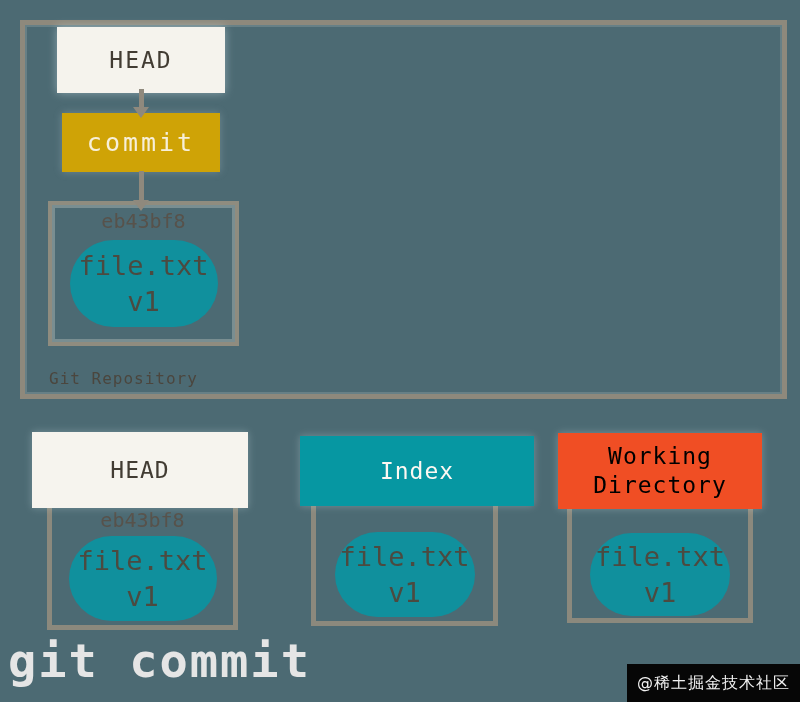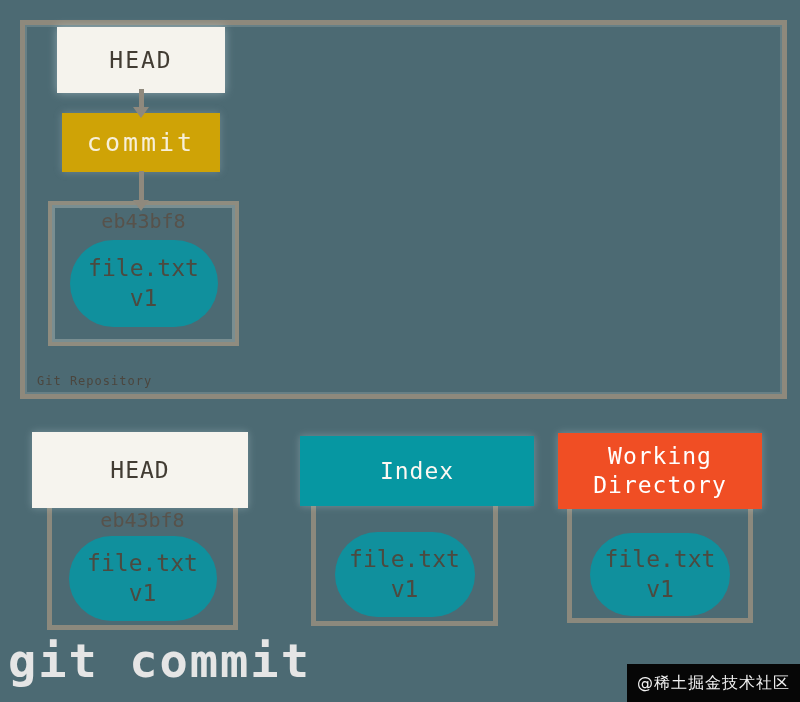--- a/index.html
+++ b/index.html
@@ -11,22 +11,22 @@
     font-family:"DejaVu Sans Mono","Liberation Mono",monospace;
   }
   
   .repo-frame{
     position:absolute;left:20px;top:20px;width:767px;height:379px;
     box-sizing:border-box;
     border:5px solid #8e897c;
     box-shadow:inset 0 0 0 2px rgba(185,195,190,.25);
   }
   .repo-label{
-    position:absolute;left:12px;bottom:6px;
-    font-size:12px;color:#4b463e;letter-spacing:1px;
+    position:absolute;left:24px;bottom:6px;
+    font-size:16px;color:#4b463e;letter-spacing:1px;
   }
   .box{
     position:absolute;display:flex;align-items:center;justify-content:center;
     box-sizing:border-box;
   }
   .head-top{
     left:57px;top:27px;width:168px;height:66px;
     background:#f5f3ed;color:#423c33;font-size:23px;letter-spacing:2px;
     box-shadow:0 0 9px rgba(214,236,242,.45);
   }
@@ -56,33 +56,33 @@
     border:4px solid #8f8c7f;
     box-shadow:inset 0 0 0 3px rgba(190,198,190,.4);
   }
   .hash{
     text-align:center;font-size:20px;color:#57524b;margin-top:4px;
   }
   .blob{
     display:flex;flex-direction:column;align-items:center;justify-content:center;
     background:#10909d;color:#4c4a40;
     border-radius:44px;
-    font-size:23px;line-height:1.3;
+    font-size:27px;line-height:1.3;
   }
   .commit-box .blob{width:148px;height:87px;margin:7px auto 0;}
   
   .col-header{
     position:absolute;display:flex;align-items:center;justify-content:center;
     text-align:center;box-sizing:border-box;z-index:2;
     font-size:23px;letter-spacing:1px;line-height:1.25;
     box-shadow:0 0 8px rgba(214,236,242,.3);
   }
   .col-head{left:32px;top:432px;width:216px;height:76px;background:#f6f4ee;color:#423c33;}
   .col-index{left:300px;top:436px;width:234px;height:70px;background:#0697a2;color:#fdf8f2;}
-  .col-working{left:558px;top:433px;width:204px;height:76px;background:#f04e24;color:#ffffff;padding:0 28px;}
+  .col-working{left:558px;top:433px;width:204px;height:76px;background:#f04e24;color:#000000;padding:0 28px;}
   .ubox{
     position:absolute;box-sizing:border-box;
     border:5px solid #8b897d;border-top:none;
   }
   .ubox-head{left:47px;top:500px;width:191px;height:130px;}
   .ubox-index{left:311px;top:500px;width:187px;height:126px;}
   .ubox-working{left:567px;top:500px;width:186px;height:123px;}
   .ubox-head .hash{margin-top:8px;}
   .ubox-head .blob{width:148px;height:85px;margin:4px auto 0;}
   .ubox-index .blob{width:140px;height:85px;margin:32px auto 0;}

